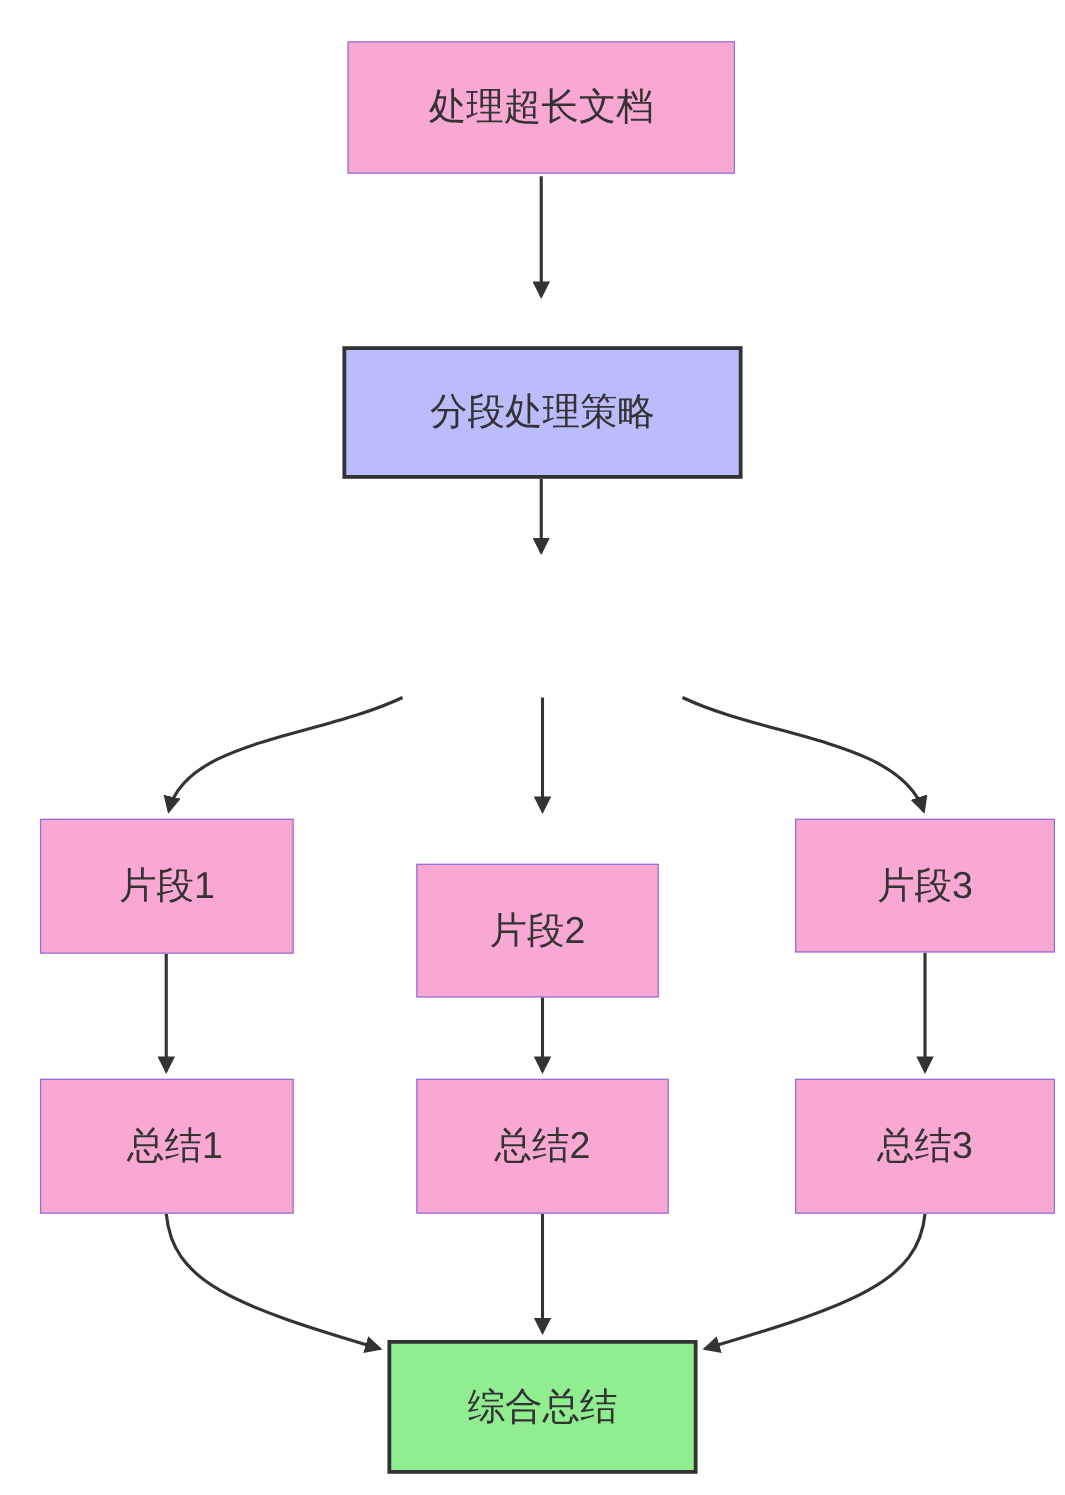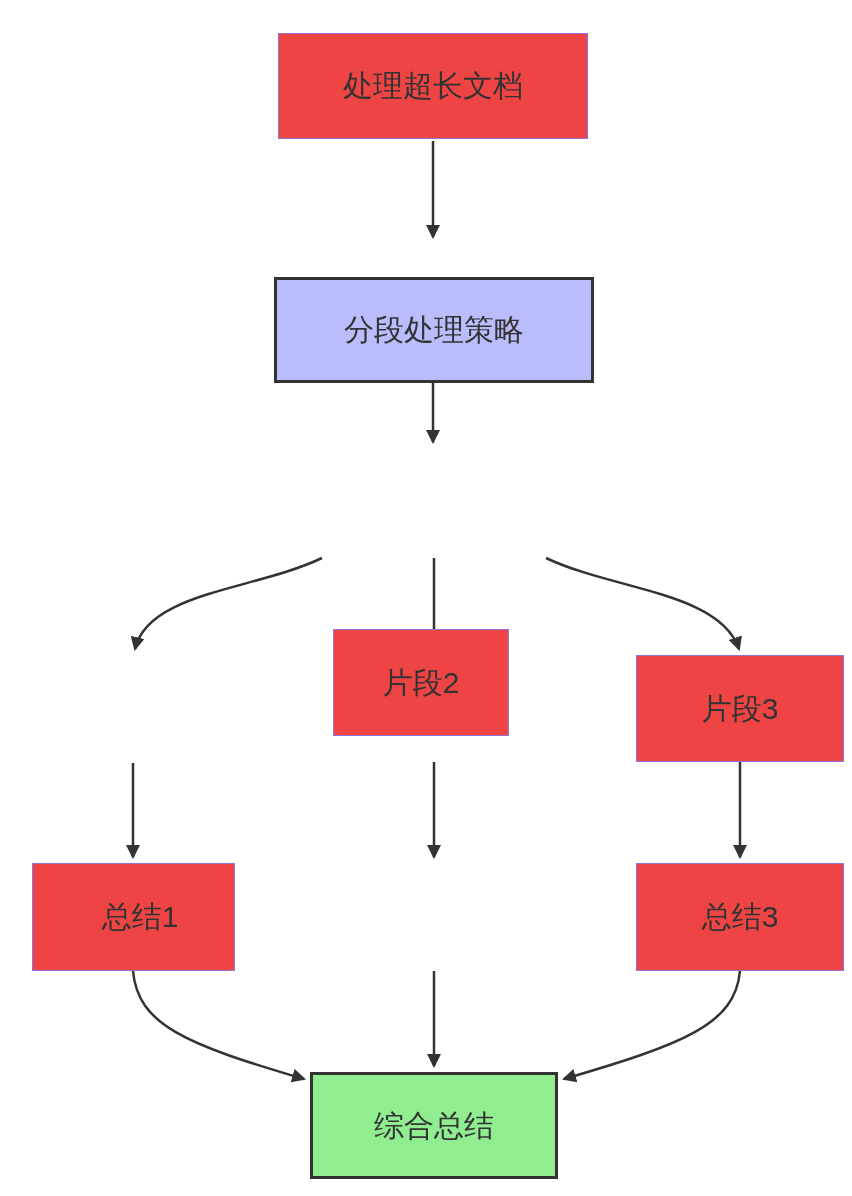--- a/index.html
+++ b/index.html
@@ -33,21 +33,21 @@
     display: flex;
     align-items: center;
     justify-content: center;
     font-size: 30px;
     line-height: 1.2;
     color: #333333;
     text-align: center;
     white-space: nowrap;
   }
   .node.default {
-    background: #ef4444;
+    background: #f9a8d4;
     border: 1.5px solid #9370DB;
   }
   .node.highlight {
     background: #BBBCFC;
     border: 3.5px solid #333333;
   }
   .node.success {
     background: #90EE90;
     border: 3.5px solid #333333;
   }
@@ -74,25 +74,27 @@
     <path class="edge" d="M133 971 C138 1025 185 1044 304 1079" marker-end="url(#arrow)"></path>
     <path class="edge" d="M434 971 L434 1066" marker-end="url(#arrow)"></path>
     <path class="edge" d="M740 971 C735 1025 683 1044 564 1079" marker-end="url(#arrow)"></path>
   </svg>
 
   <div class="node default" style="left:278px; top:33px;   width:310px; height:106px;">处理超长文档</div>
 
   <div class="node highlight" style="left:274px; top:241px;  width:320px; height:106px;margin-top:36px;">分段处理策略</div>
 
 
+  <div class="node default" style="left:32px;  top:655px;  width:203px; height:108px;">片段1</div>
 
-  <div class="node default" style="left:333px; top:629px;  width:176px; height:107px;">片段2</div>
+  <div class="node default" style="left:333px; top:691px;  width:194px; height:107px;">片段2</div>
 
   <div class="node default" style="left:636px; top:655px;  width:208px; height:107px;">片段3</div>
 
   <div class="node default" style="left:32px;  top:863px;  width:203px; height:108px;padding-left:13px;">总结1</div>
 
+  <div class="node default" style="left:333px; top:863px;  width:202px; height:108px;">总结2</div>
 
   <div class="node default" style="left:636px; top:863px;  width:208px; height:108px;">总结3</div>
 
   <div class="node success" style="left:310px; top:1072px; width:248px; height:107px;">综合总结</div>
 
 </div>
 
 </body></html>

